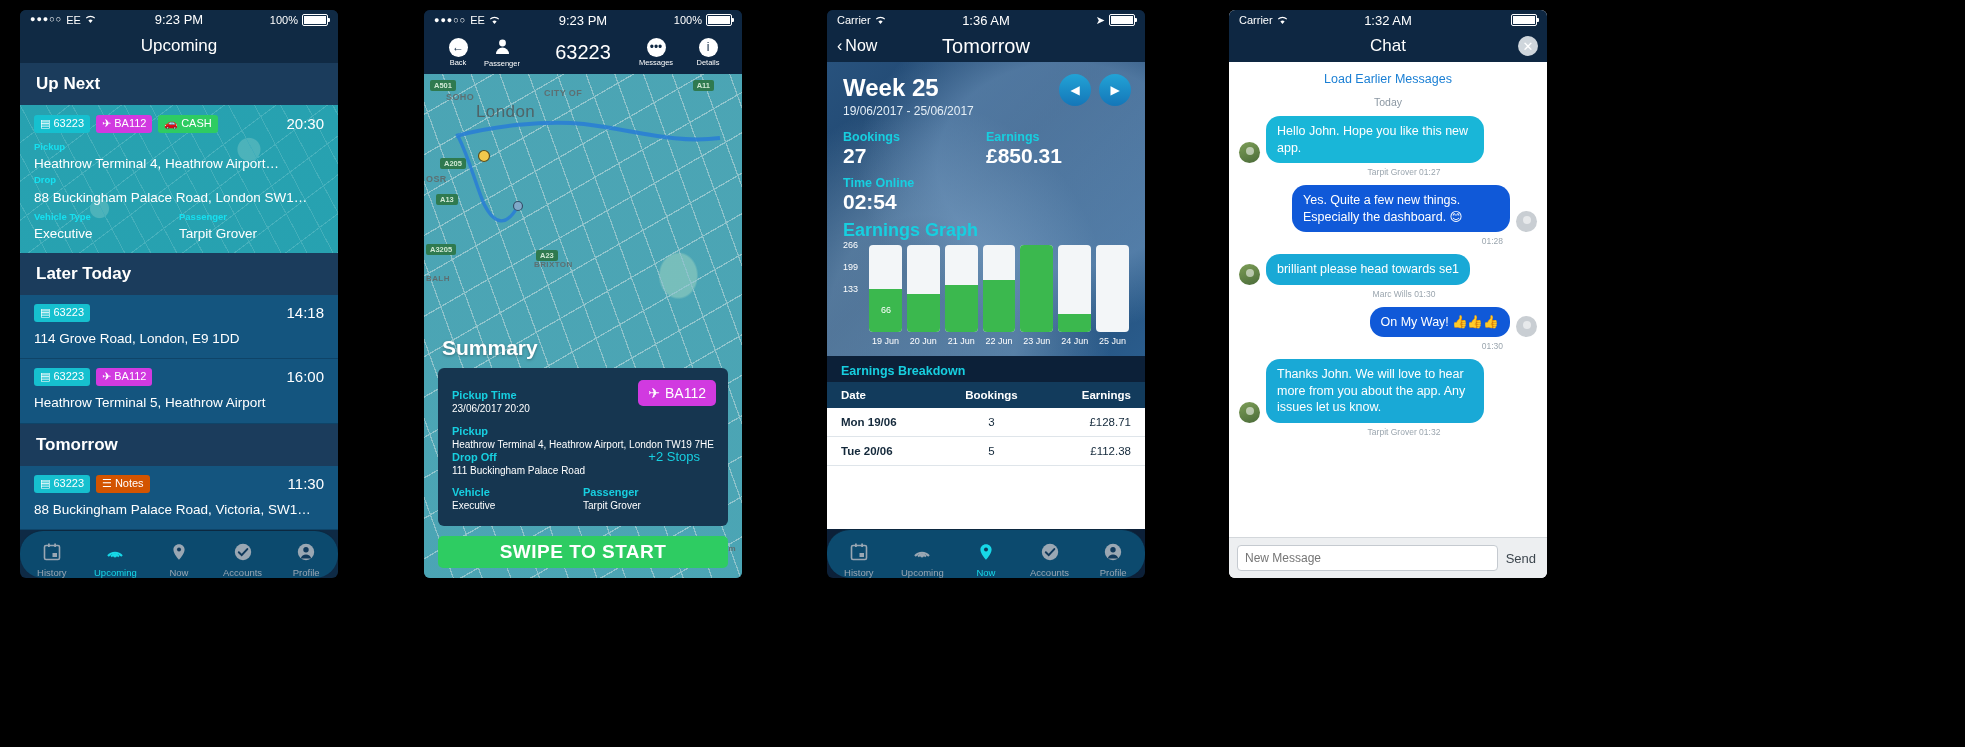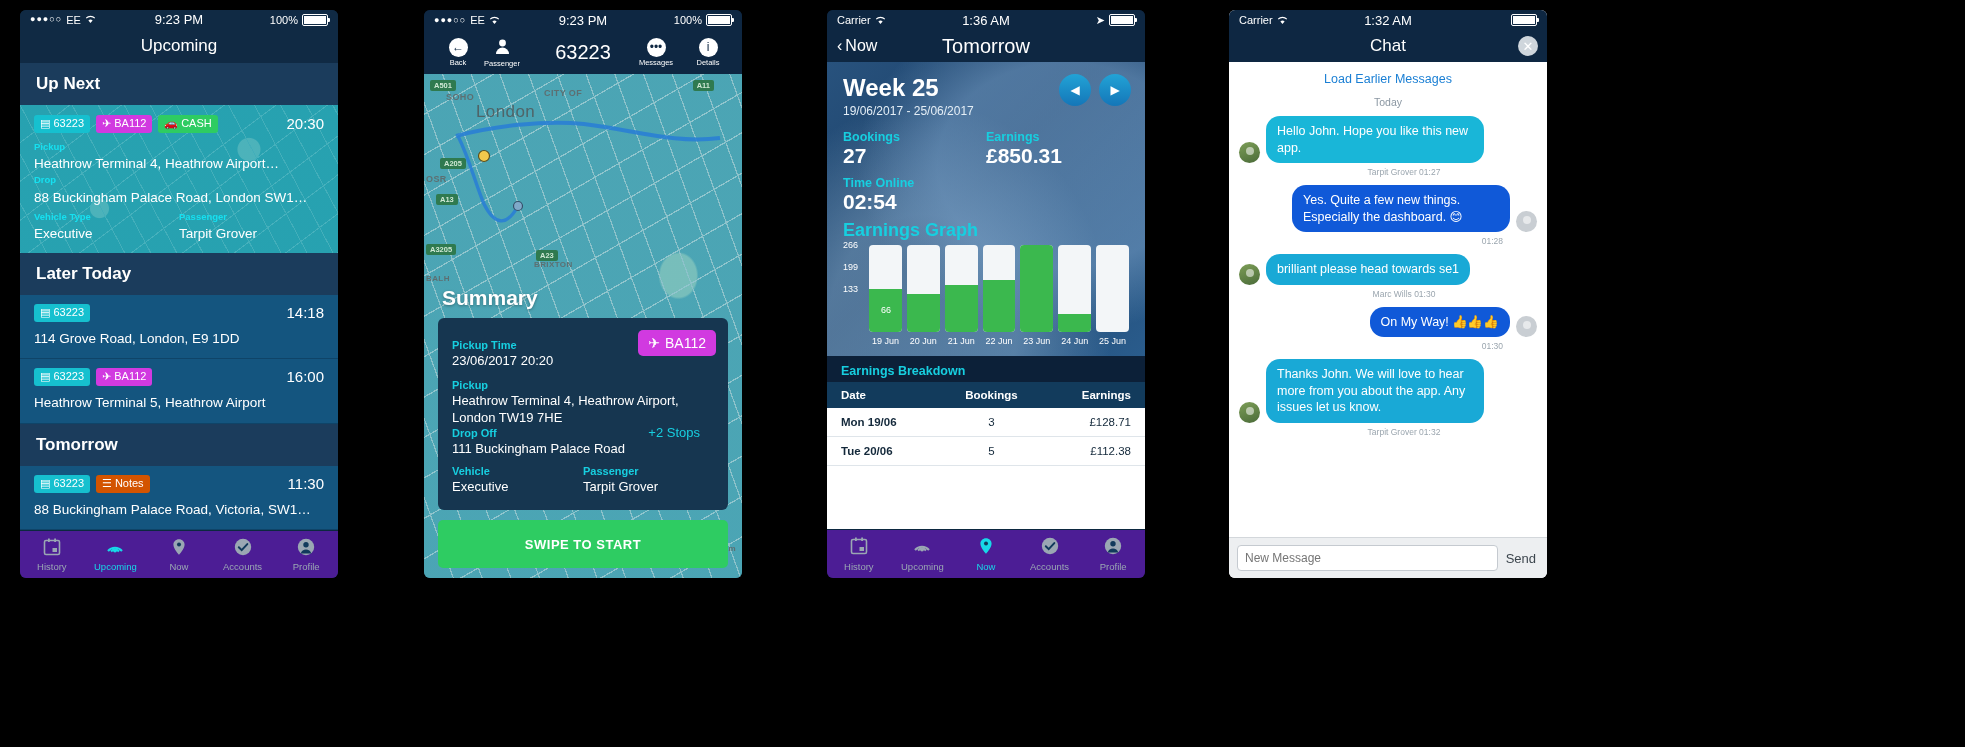--- a/index.html
+++ b/index.html
@@ -43,21 +43,21 @@
   .b-notes{background:#d35400;}
   .hero-time{margin-left:auto;font-size:15px;font-weight:400;}
   .lbl{color:#16e0f0;font-size:9.5px;font-weight:bold;line-height:1.5;}
   .val{color:#fff;font-size:13.5px;line-height:1.45;white-space:nowrap;overflow:hidden;}
   .two-col{display:flex;margin-top:3px;}
   .two-col > div{flex:1;}
   .job-row{background:#14557f;border-bottom:1px solid #0f4468;padding:9px 14px 10px;position:relative;}
   .job-row .hero-time{position:absolute;right:14px;top:9px;color:#fff;font-size:15px;}
   .job-row .val{font-size:13.5px;margin-top:6px;}
   .filler{background:#1b3c5c;flex:1;}
-  .tabbar{height:48px;background:#4c1d95;display:flex;align-items:center;border-top:1px solid #0c2840;}
+  .tabbar{height:48px;background:#0c4a6e;display:flex;align-items:flex-end;border-top:1px solid #0c2840;border-radius:23px;}
   .tab{flex:1;text-align:center;color:#9aa7b3;font-size:9.5px;line-height:1.2;}
   .tab .ic{display:block;margin:0 auto 2px;}
   .tab.active{color:#17d8e8;}
 
   
   #p2{left:424px;top:10px;width:318px;height:568px;background:#0c2038;}
   .navbar2{background:#0e2742;color:#fff;height:44px;display:flex;align-items:center;padding:0 12px;position:relative;}
   .navbtn{display:flex;flex-direction:column;align-items:center;gap:1px;font-size:7.5px;color:#fff;width:44px;}
   .navbtn .circ{width:19px;height:19px;border-radius:50%;background:#fff;color:#0e2742;display:flex;align-items:center;justify-content:center;font-size:12px;}
   .nav-title{position:absolute;left:0;right:0;text-align:center;font-size:20px;pointer-events:none;}
@@ -70,23 +70,23 @@
      #58b1bd;}
   .maplbl{position:absolute;color:#5d6f72;font-size:8px;font-weight:bold;letter-spacing:.4px;}
   .roadtag{position:absolute;background:#2f7a4f;color:#cfe8d4;font-size:7.5px;padding:1px 4px;border-radius:2px;font-weight:bold;}
   .route{position:absolute;left:0;top:0;}
   .summary-wrap{position:absolute;left:0;right:0;bottom:0;padding:0 14px 10px;}
   .summary-title{color:#fff;font-size:21px;font-weight:bold;margin:0 0 8px 4px;text-shadow:0 1px 3px rgba(0,0,0,.35);}
   .sum-card{background:#163650;border-radius:6px;padding:12px 14px 14px;position:relative;}
   .flight-pill{position:absolute;right:12px;top:12px;background:#d13ae0;color:#fff;border-radius:5px;padding:5px 10px;font-size:14px;display:flex;align-items:center;gap:5px;}
   .sum-lbl{color:#17cfe0;font-size:11px;font-weight:bold;margin-top:9px;}
   .sum-lbl:first-child{margin-top:0;}
-  .sum-val{color:#fff;font-size:13px;line-height:1.35;margin-top:1px;}
+  .sum-val{color:#fff;font-size:10px;line-height:1.35;margin-top:1px;}
   .stops{position:absolute;right:14px;color:#17cfe0;font-size:13px;}
-  .swipe{margin-top:10px;background:#2ecc62;border-radius:5px;height:48px;display:flex;align-items:center;justify-content:center;color:#fff;font-size:13px;font-weight:bold;letter-spacing:.5px;}
+  .swipe{margin-top:10px;background:#2ecc62;border-radius:5px;height:32px;display:flex;align-items:center;justify-content:center;color:#fff;font-size:19px;font-weight:bold;letter-spacing:.5px;}
 
   
   #p3{left:827px;top:10px;width:318px;height:568px;background:#0c2038;}
   .navbar3{background:#0e2742;height:32px;display:flex;align-items:center;color:#fff;font-size:16px;padding:0 10px;position:relative;}
   .nav-back{display:flex;align-items:center;gap:3px;font-size:16px;}
   .dash-hero{position:relative;background:#1d4c77;padding:12px 16px 10px;color:#fff;overflow:hidden;}
   .dash-hero .photo{position:absolute;inset:0;background:
      radial-gradient(ellipse at 75% 35%,rgba(120,160,200,.55) 0 38%,transparent 62%),
      radial-gradient(ellipse at 30% 90%,rgba(150,185,215,.45) 0 30%,transparent 60%),
      linear-gradient(135deg,#28527d 0%,#1b4068 45%,#2a5c8c 100%);}

